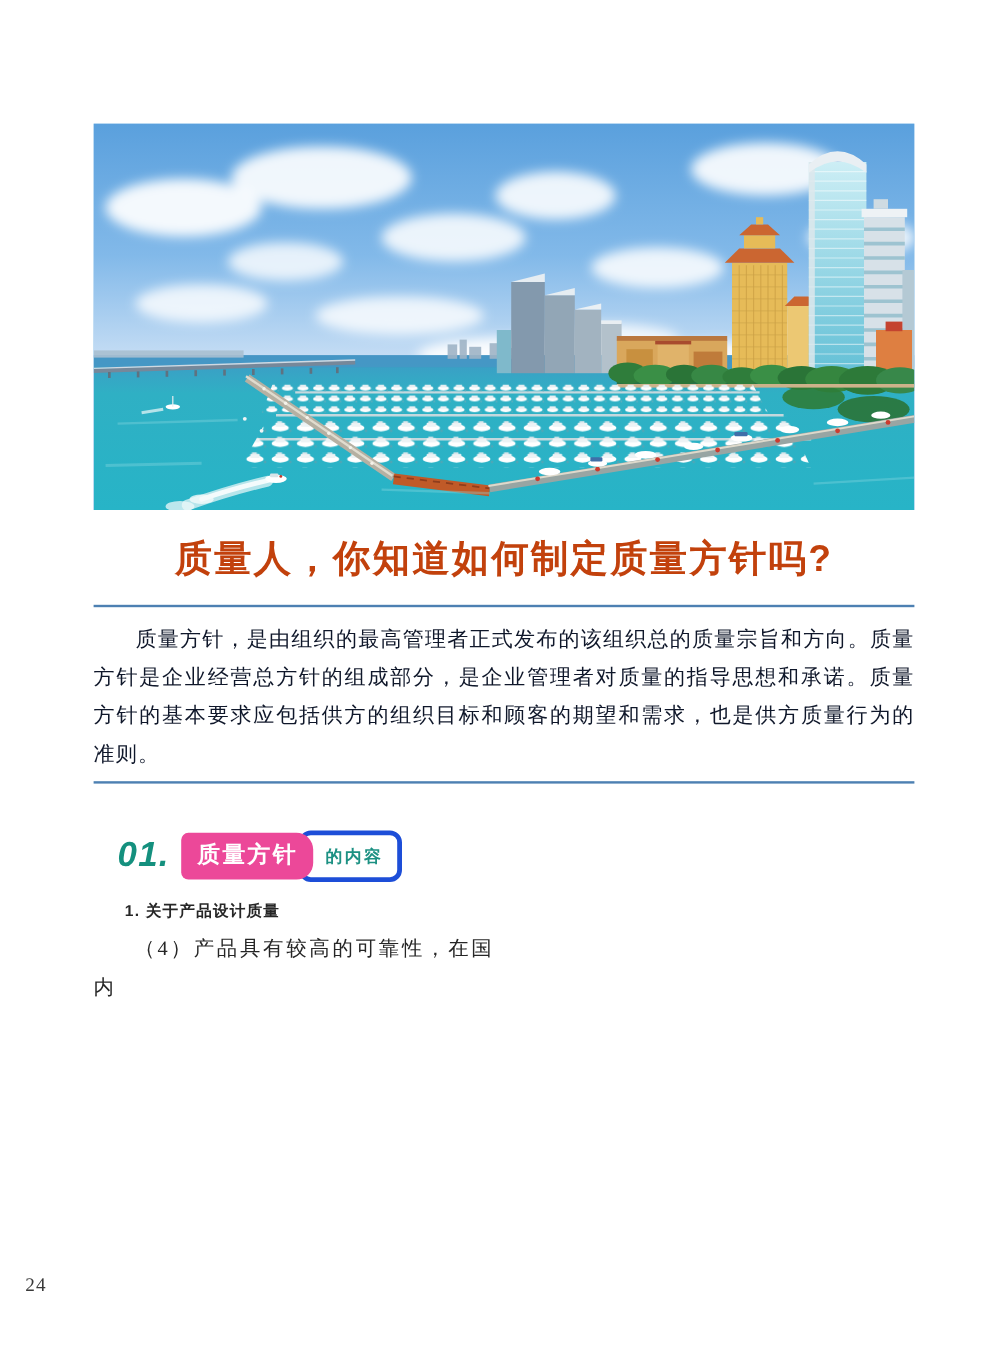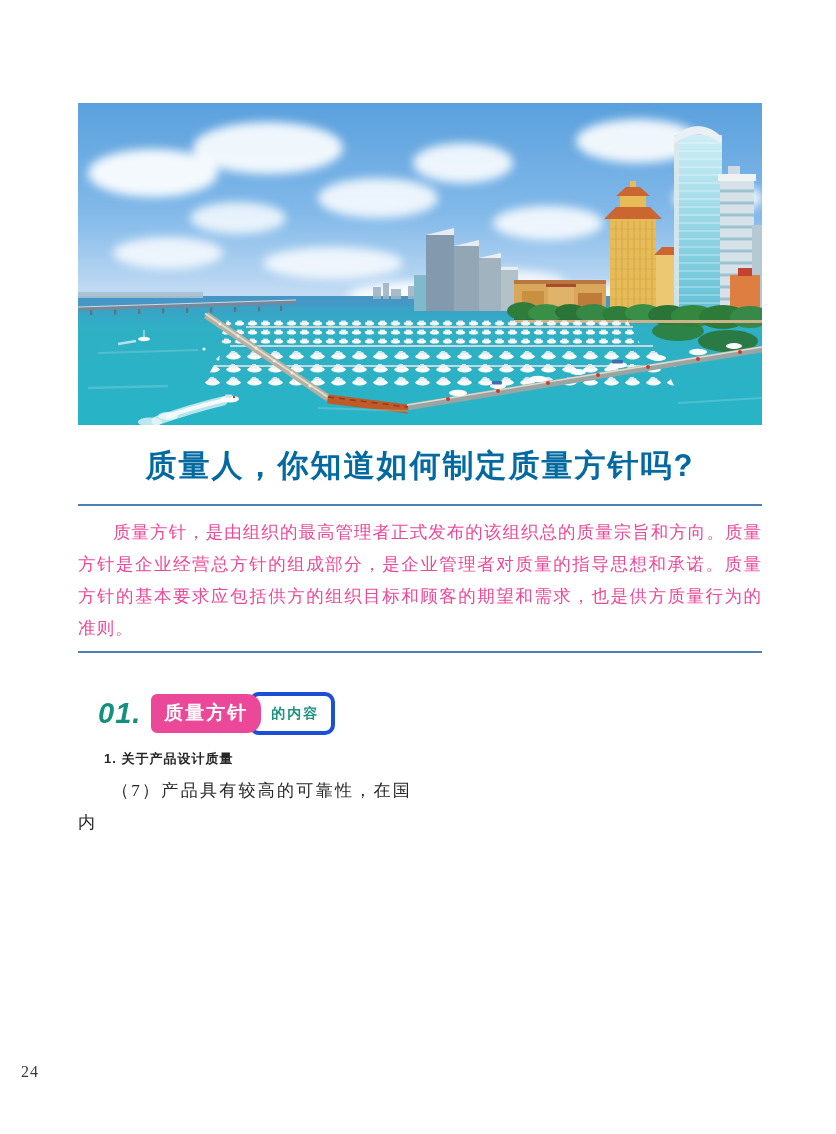--- a/index.html
+++ b/index.html
@@ -4,29 +4,29 @@
 <style>
   html,body{margin:0;padding:0;}
   body{
     width:836px;height:1134px;position:relative;background:#ffffff;
     font-family:"Liberation Serif",serif;color:#2b2b2b;overflow:hidden;
   }
   .content{position:absolute;left:78px;top:103px;width:684px;}
   .photo{width:684px;height:322px;overflow:hidden;position:relative;background:#6fb0e3;}
   .photo svg{display:block;width:684px;height:322px;}
   .title{
-    margin:22px 0 0 0;text-align:center;color:#0369a1;
+    margin:22px 0 0 0;text-align:center;color:#c2410c;
     font-family:"Liberation Sans",sans-serif;font-weight:bold;
     font-size:31px;line-height:38px;letter-spacing:2px;
   }
   .rule{height:2px;background:#4d80b2;border:none;margin:19px 0 0 0;}
   .rule.bottom{margin-top:7px;}
   .intro{
     margin:10px 0 0 0;font-size:17.5px;line-height:32px;letter-spacing:1px;
-    text-align:justify;text-indent:2em;color:#ec4899;
+    text-align:justify;text-indent:2em;color:#0f172a;
   }
   .cols{display:flex;gap:6px;margin-top:42px;}
   .col{width:333px;font-size:17px;line-height:32px;letter-spacing:1.2px;text-align:justify;color:#262626;}
   .col p{margin:0;text-indent:2em;}
   .col p.no-indent{text-indent:0;}
   .col-heading{
     font-family:"Liberation Sans",sans-serif;font-weight:bold;font-size:13px;
     margin:0;text-indent:1em;letter-spacing:1px;
   }
   .right-col{padding-top:3px;}
@@ -304,18 +304,18 @@
   <div class="rule bottom"></div>
 
   <div class="cols">
     <div class="col">
       <div class="sec">
         <span class="sec-num">01.</span>
         <span class="badge-fill">质量方针</span>
         <span class="badge-outline">的内容</span>
       </div>
       <p class="col-heading">1. 关于产品设计质量</p>
-      <p>（7）产品具有较高的可靠性，在国内</p>
+      <p>（4）产品具有较高的可靠性，在国内</p>
     </div>
   </div>
 </div>
 
 <div class="pageno">24</div>
 
 </body></html>

